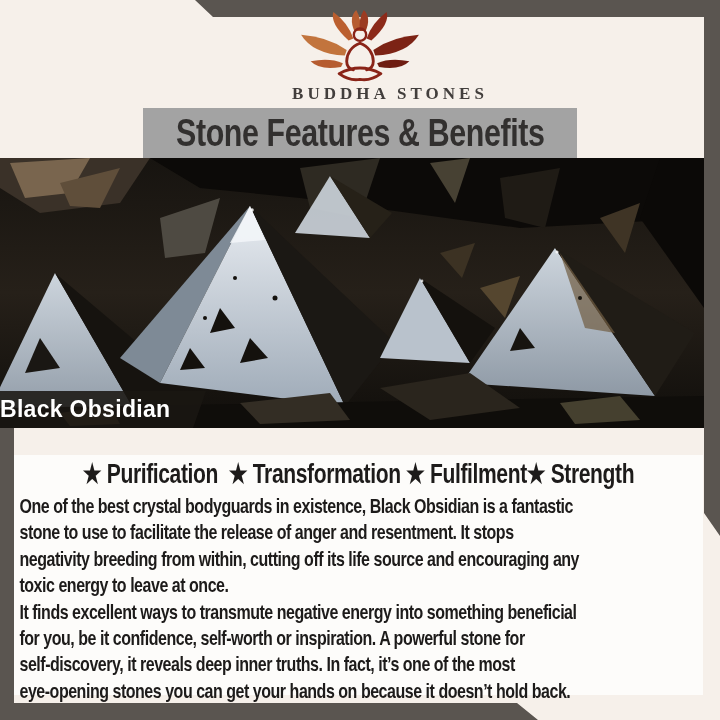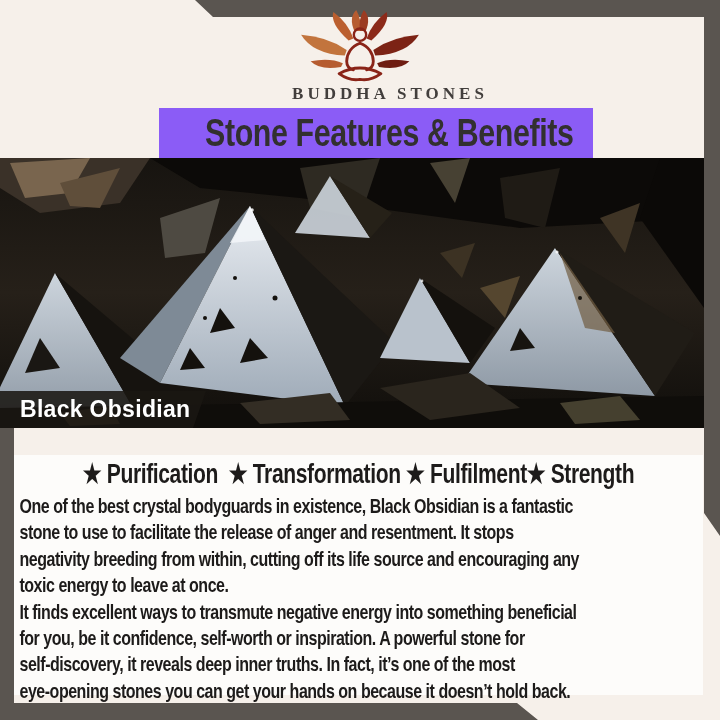--- a/index.html
+++ b/index.html
@@ -28,39 +28,39 @@
     width: 190px; height: 76px; z-index: 2;
   }
   .brand-name {
     position: absolute; top: 84px; left: 0; width: 720px;
     text-align: center;
     font-family: "Liberation Serif", serif;
     font-size: 17px; font-weight: 600; letter-spacing: 4px;
     color: #423e3c; z-index: 2; margin-left: 30px;
   }
   .title-box {
-    position: absolute; left: 159px; top: 108px; width: 434px; height: 50px;
-    background: #8b5cf6; z-index: 3;
-    display: flex; align-items: center; justify-content: flex-start;
+    position: absolute; left: 143px; top: 108px; width: 434px; height: 50px;
+    background: #a3a3a3; z-index: 3;
+    display: flex; align-items: center; justify-content: center;
   }
   .title-text {
     font-size: 38px; font-weight: 700; color: #32302f;
     white-space: pre; letter-spacing: -0.5px;
     transform: scaleX(0.8); transform-origin: 50% 50%;
   }
   .photo {
     position: absolute; left: 0; top: 158px; width: 704px; height: 270px;
     z-index: 2; overflow: hidden; background: #14110d;
   }
   .stone-label {
     position: absolute; left: 0; bottom: 0; width: 206px; height: 37px;
     background: rgba(26,23,18,0.88);
     clip-path: polygon(0 0, 100% 0, calc(100% - 13px) 100%, 0 100%);
     display: flex; align-items: center;
-    padding-left: 20px; box-sizing: border-box;
+    box-sizing: border-box;
   }
   .stone-label span {
     color: #ffffff; font-size: 23px; font-weight: 700; letter-spacing: 0.3px;
   }
   .panel {
     position: absolute; left: 14px; top: 455px; width: 689px; height: 240px;
     background: #fdfcfa; z-index: 2;
   }
   .squeeze {
     transform: scaleX(0.78); transform-origin: 0 0; width: 128.2%;

